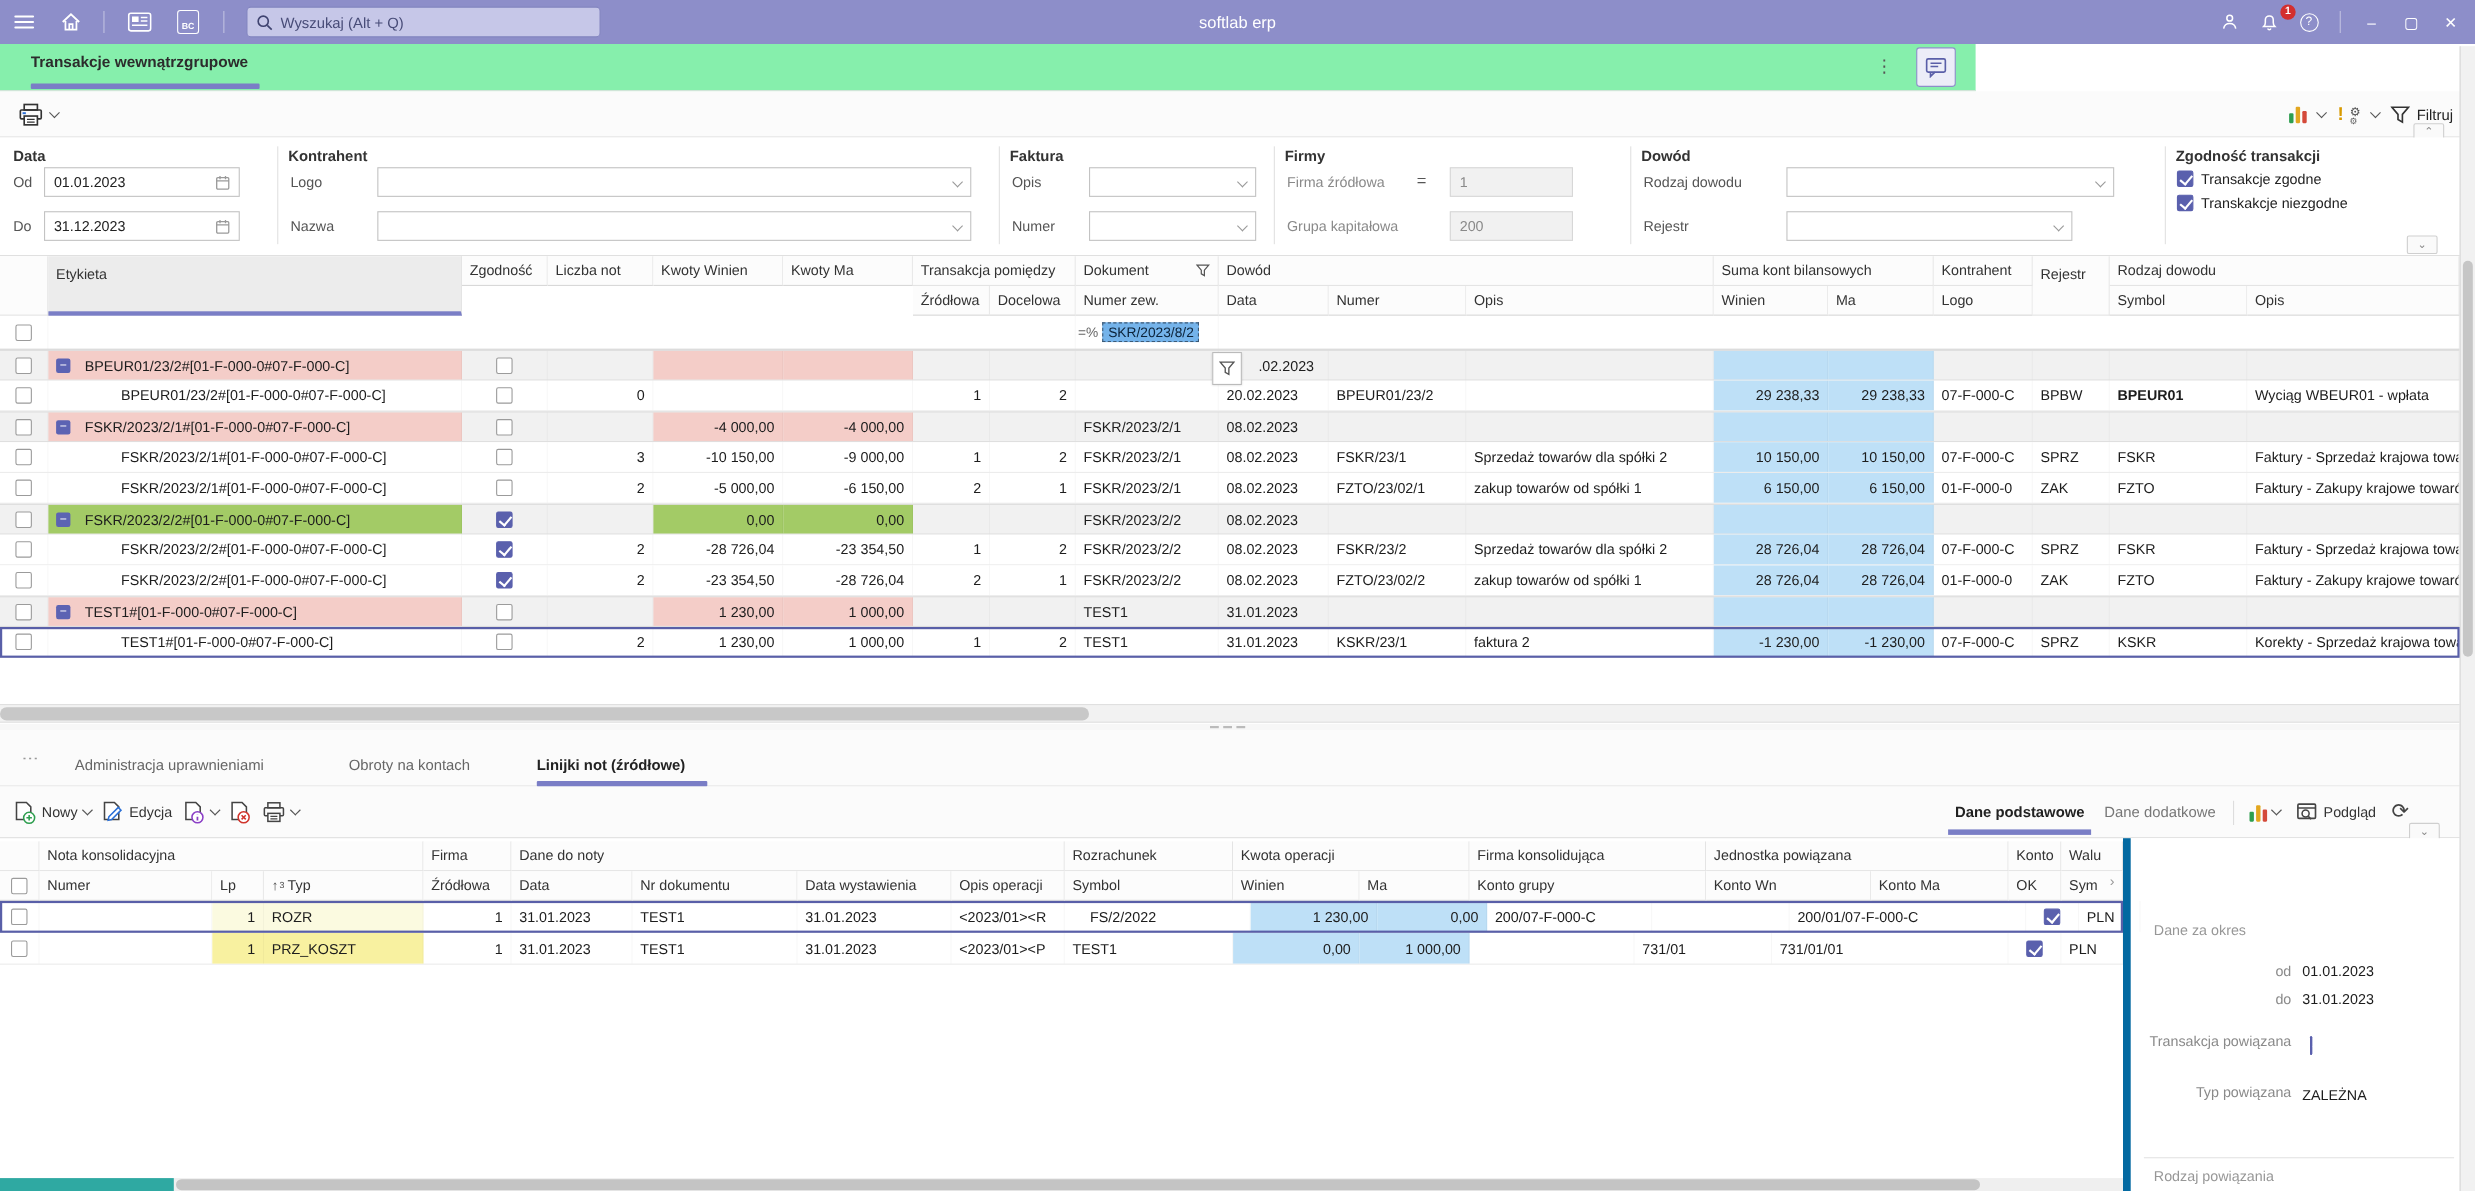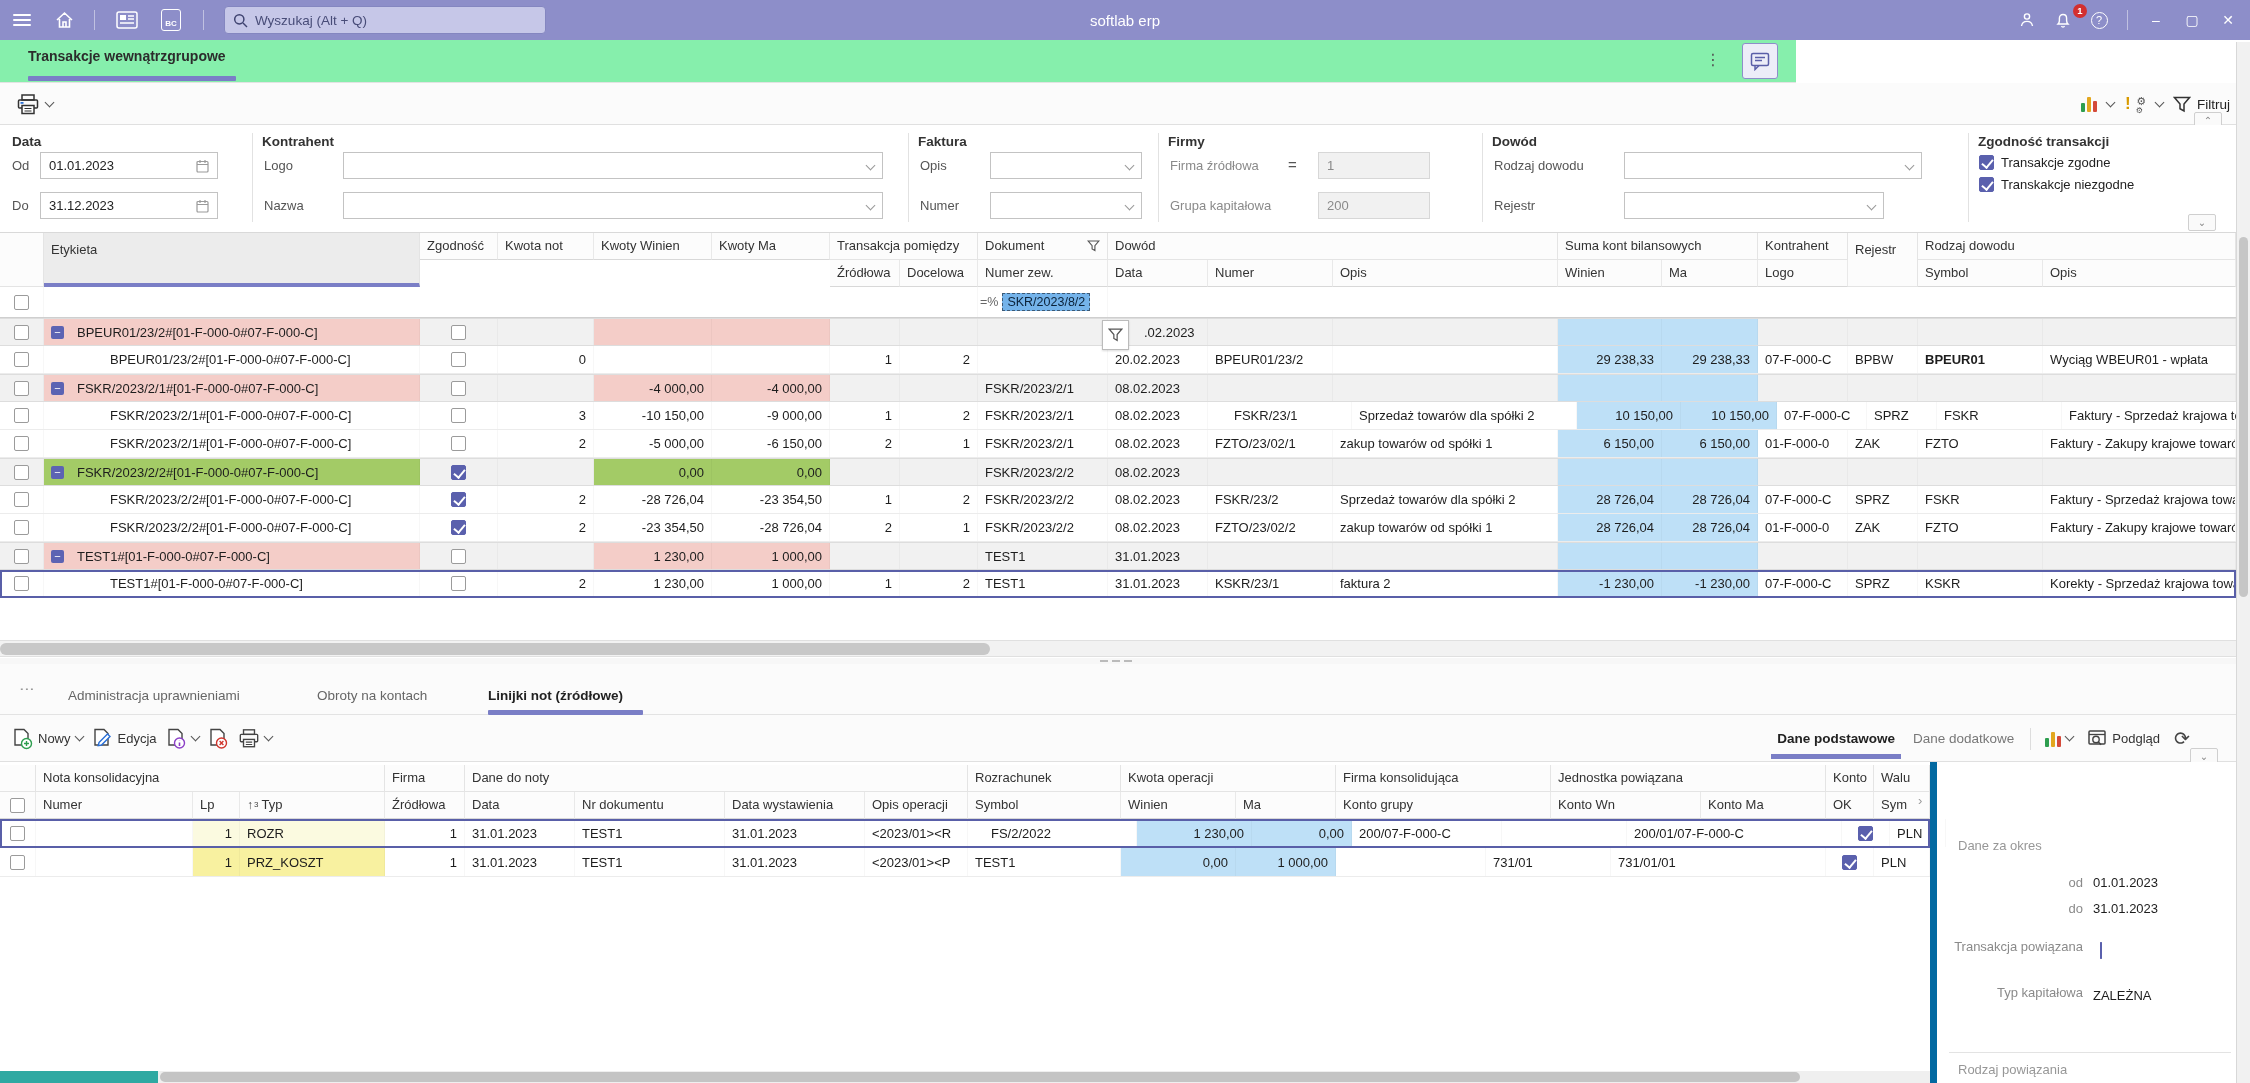--- a/index.html
+++ b/index.html
@@ -346,21 +346,21 @@
         <div class="gcell tall g-etyk">
           <span>Etykieta</span>
         </div>
       </div>
       <div class="stack" style="width: 410px;">
         <div class="subrow">
           <div class="scell" style="width: 78px;">
             <span>Zgodność</span>
           </div>
           <div class="scell" style="width: 96px;">
-            <span>Kwota not</span>
+            <span>Liczba not</span>
           </div>
           <div class="scell" style="width: 118px;">
             <span>Kwoty Winien</span>
           </div>
           <div class="scell" style="width: 118px;">
             <span>Kwoty Ma</span>
           </div>
         </div>
       </div>
       <div class="stack" style="width: 148px;">
@@ -550,21 +550,21 @@
       <div class="td col-zg ckcell" style="width: 78px;">
         <span class="ck"></span>
       </div>
       <div class="td col-liczba num" style="width: 96px;">3</div>
       <div class="td col-kw num" style="width: 118px;">-10 150,00</div>
       <div class="td col-km num" style="width: 118px;">-9 000,00</div>
       <div class="td col-zr num" style="width: 70px;">1</div>
       <div class="td col-dc num" style="width: 78px;">2</div>
       <div class="td col-nz" style="width: 130px;">FSKR/2023/2/1</div>
       <div class="td col-data" style="width: 100px;">08.02.2023</div>
-      <div class="td col-numer" style="width: 125px; margin-left: 19px;">FSKR/23/1</div>
+      <div class="td col-numer" style="width: 125px;">FSKR/23/1</div>
       <div class="td col-opis" style="width: 225px;">Sprzedaż towarów dla spółki 2</div>
       <div class="td col-winien blue num" style="width: 104px;">10 150,00</div>
       <div class="td col-ma blue num" style="width: 96px;">10 150,00</div>
       <div class="td col-logo" style="width: 90px;">07-F-000-C</div>
       <div class="td col-rejestr" style="width: 70px;">SPRZ</div>
       <div class="td col-symbol" style="width: 125px;">FSKR</div>
       <div class="td col-opis2" style="width: 193px;">Faktury - Sprzedaż krajowa towar</div>
     </div>
     <div class="trow" style="height: 28px;">
       <div class="td col-sel ckcell" style="width: 44px;">
@@ -1006,21 +1006,21 @@
 <div class="navarrow" style="left:1918px;top:793px">›</div>
 
 <div class="sidepanel">
   <div class="sp-title" style="top:76px">Dane za okres</div>
   <div class="sp-lab" style="top:113px">od</div>
   <div class="sp-val" style="top:113px">01.01.2023</div>
   <div class="sp-lab" style="top:139px">do</div>
   <div class="sp-val" style="top:139px">31.01.2023</div>
   <div class="sp-lab" style="top:176px;line-height:1.4">Transakcja powiązana</div>
   <span class="ck on abs" style="left:163px;top:181px"></span>
-  <div class="sp-lab" style="top:222px;line-height:1.4">Typ kapitałowa</div>
+  <div class="sp-lab" style="top:222px;line-height:1.4">Typ powiązana</div>
   <div class="sp-val" style="top:226px">ZALEŻNA</div>
   <div class="sp-div" style="top:290px"></div>
   <div class="sp-title" style="top:300px">Rodzaj powiązania</div>
 </div>
 
 <div class="bscroll">
     <div class="bthumb"></div>
   </div>
 <div class="teal"></div>
 <div class="vscroll">

